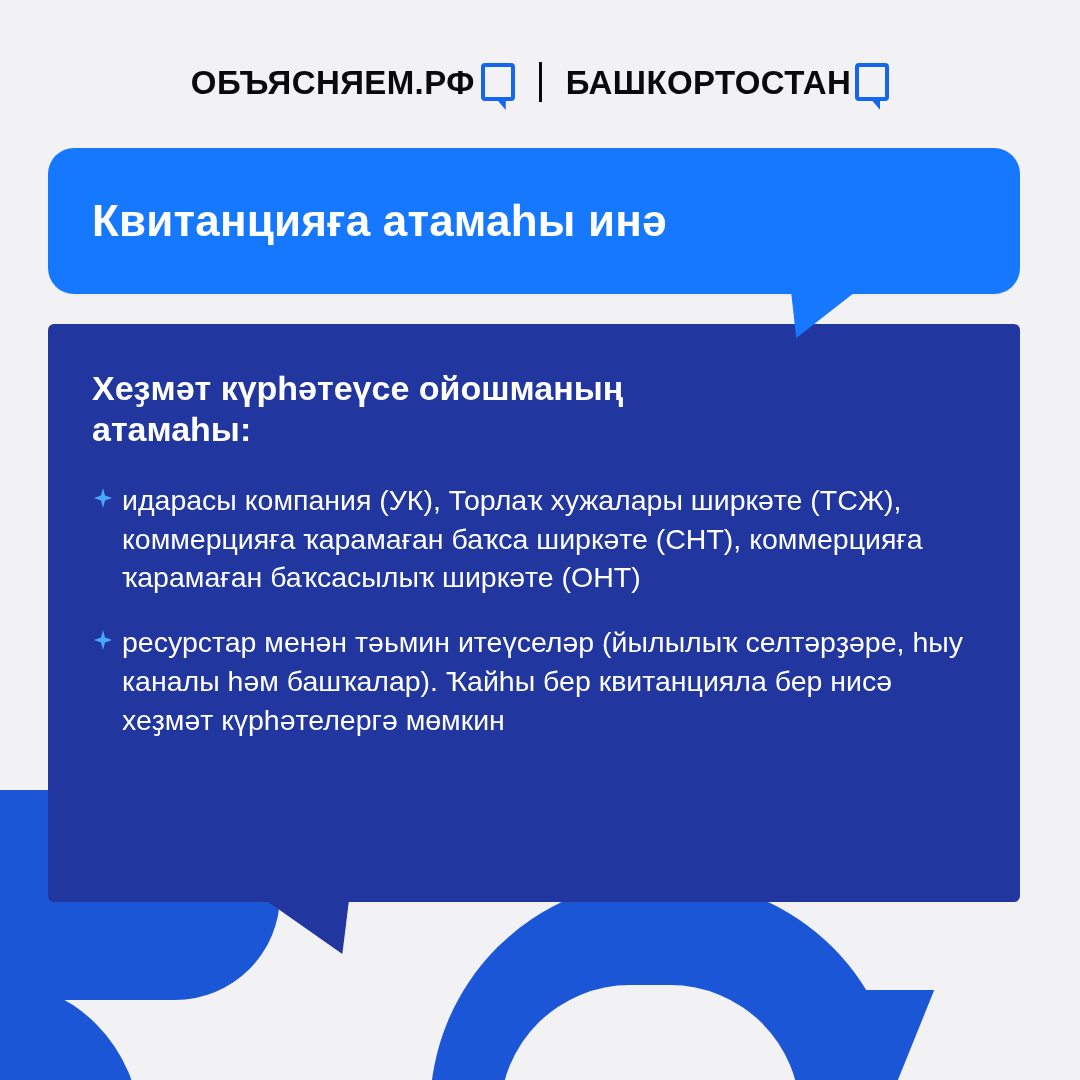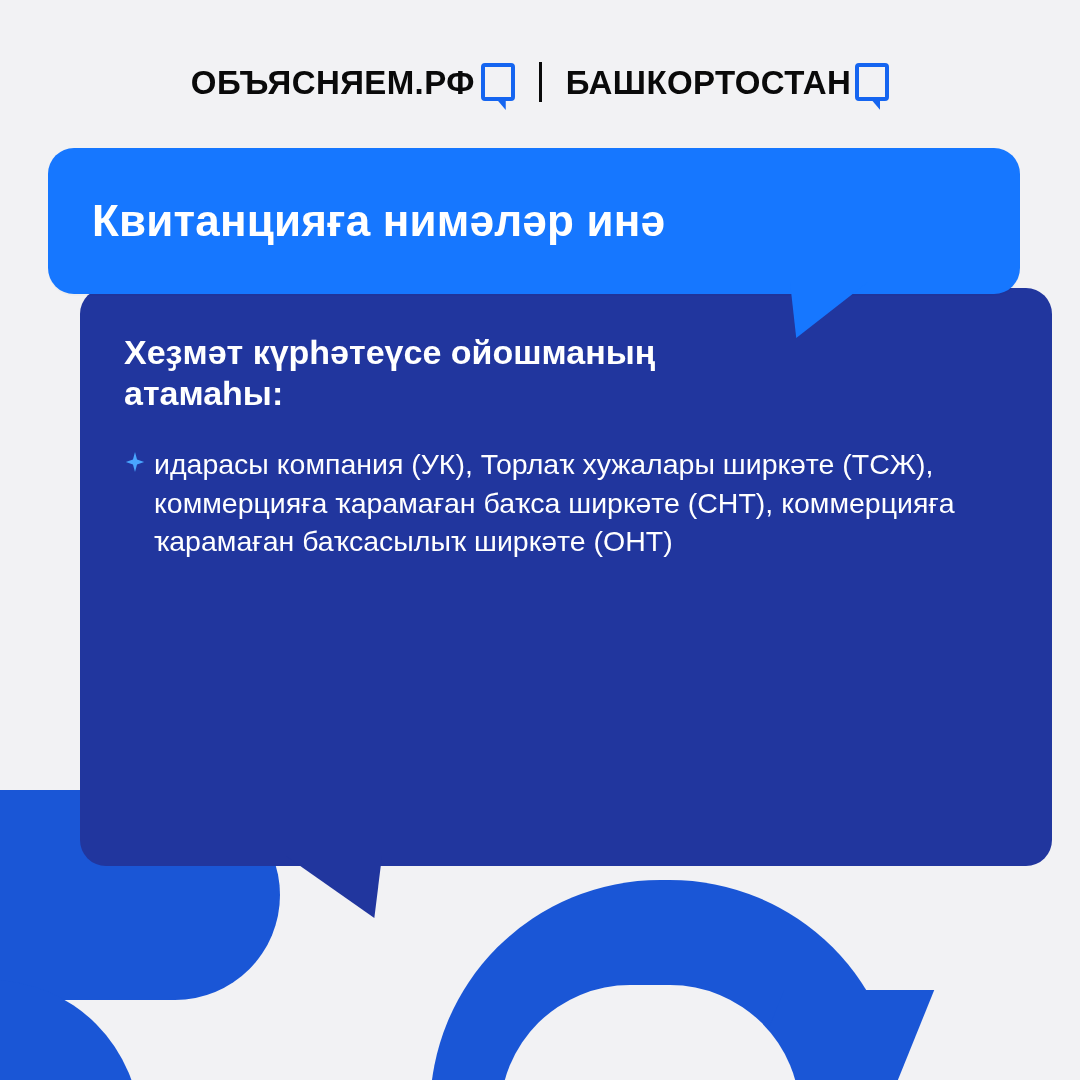--- a/index.html
+++ b/index.html
@@ -153,28 +153,27 @@
     color: #ffffff;
     padding-left: 44px;
     letter-spacing: 0.2px;
   }
 
   
   .body-card {
     position: absolute;
     z-index: 1;
     left: 48px;
-    top: 288px;
+    top: 324px;
     width: 972px;
     height: 578px;
     background: #21369e;
-    border-radius: 26px;
+    border-radius: 6px;
     box-sizing: border-box;
     padding: 44px 48px 40px 44px;
-    margin-left: 32px;
   }
   .body-card .tail {
     position: absolute;
     left: 206px;
     bottom: -52px;
     width: 96px;
     height: 62px;
     background: #21369e;
     clip-path: polygon(100% 0, 0 0, 92% 100%);
   }
@@ -231,30 +230,38 @@
     <span class="bubble-mark"></span>
   </div>
   <div class="logo-divider"></div>
   <div class="logo-region">
     <span class="logo-text">БАШКОРТОСТАН</span>
     <span class="bubble-mark"></span>
   </div>
 </div>
 
 <div class="title-card">
-  <div class="title-text">Квитанцияға нимәләр инә</div>
+  <div class="title-text">Квитанцияға атамаһы инә</div>
   <div class="tail"></div>
 </div>
 
 <div class="body-card">
   <h2 class="subtitle">Хеҙмәт күрһәтеүсе ойошманың атамаһы:</h2>
   <ul class="bullets">
     <li>
       <span class="spark">
         <svg viewBox="0 0 24 24" width="22" height="22" aria-hidden="true">
           <path d="M12 1 L14.2 9.2 L22 12 L14.2 14.8 L12 23 L9.8 14.8 L2 12 L9.8 9.2 Z" fill="#49a6ff"></path>
         </svg>
       </span>
       <span class="bullet-text">идарасы компания (УК), Торлаҡ хужалары ширкәте (ТСЖ),  коммерцияға ҡарамаған баҡса ширкәте (СНТ), коммерцияға ҡарамаған баҡсасылыҡ ширкәте (ОНТ)</span>
     </li>
+    <li>
+      <span class="spark">
+        <svg viewBox="0 0 24 24" width="22" height="22" aria-hidden="true">
+          <path d="M12 1 L14.2 9.2 L22 12 L14.2 14.8 L12 23 L9.8 14.8 L2 12 L9.8 9.2 Z" fill="#49a6ff"></path>
+        </svg>
+      </span>
+      <span class="bullet-text">ресурстар менән тәьмин итеүселәр (йылылыҡ селтәрҙәре, һыу каналы һәм башҡалар). Ҡайһы бер квитанцияла бер нисә хеҙмәт күрһәтелергә мөмкин</span>
+    </li>
   </ul>
   <div class="tail"></div>
 </div>
 
 </body></html>

